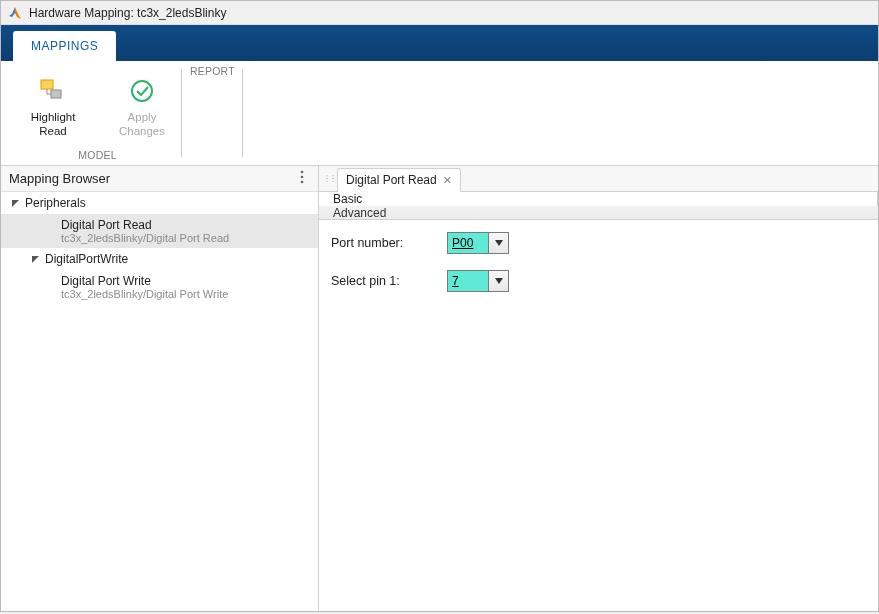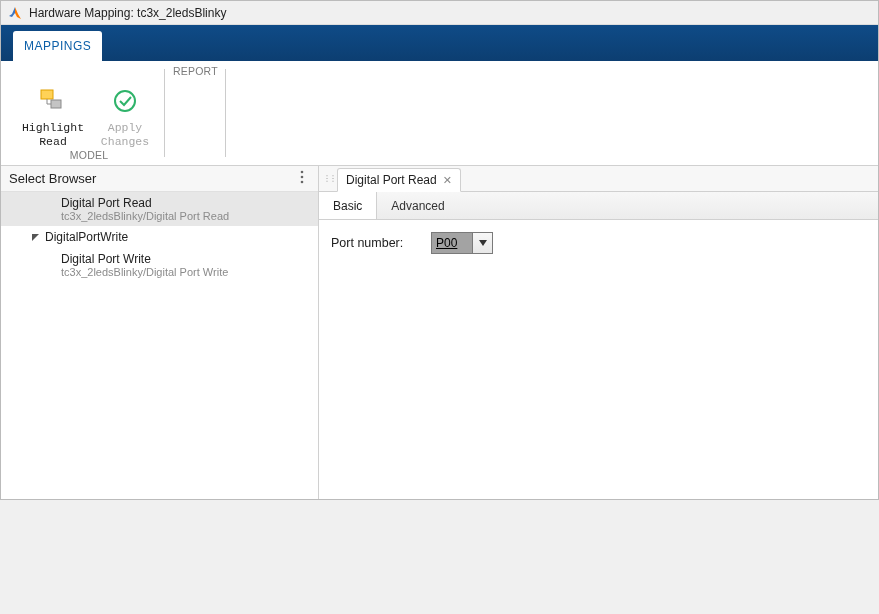--- a/index.html
+++ b/index.html
@@ -1,30 +1,30 @@
 <!DOCTYPE html>
 <html><head>
   <meta charset="utf-8">
   <style>
     * { box-sizing: border-box; margin: 0; padding: 0; }
     body { font-family: "Segoe UI", Arial, sans-serif; font-size: 12px; color: #222; background: #f0f0f0; width: 879px; height: 614px; overflow: hidden; }
-    .window { width: 879px; height: 500px; display: flex; flex-direction: column; border: 1px solid #bbb; background: #f7f7f7; }
+    .window { width: 879px; height: 612px; display: flex; flex-direction: column; border: 1px solid #bbb; background: #f7f7f7; }
     
     
     .titlebar { height: 24px; background: #f0f0f0; display: flex; align-items: center; padding: 0 6px; border-bottom: 1px solid #ddd; font-size: 12px; }
     .titlebar .app-icon { width: 16px; height: 16px; margin-right: 6px; display: inline-flex; align-items: center; justify-content: center; }
     
     
     .ribbon { display: flex; flex-direction: column; }
     .ribbon-tabs { height: 36px; background: #0b3a66; background: linear-gradient(180deg,#0f4b87 0%,#0c3e71 100%); display: flex; align-items: flex-end; padding-left: 12px; }
-    .tab { background: #ffffff; color: #0c5fa8; font-size: 12px; padding: 8px 11px; border-top-left-radius: 3px; border-top-right-radius: 3px; letter-spacing: 0.5px; font-weight: 400; }
+    .tab { background: #ffffff; color: #0c5fa8; font-size: 12px; padding: 8px 18px; border-top-left-radius: 3px; border-top-right-radius: 3px; letter-spacing: 0.5px; font-weight: 400; }
     .ribbon-body { height: 105px; background: #ffffff; border-bottom: 1px solid #d0d0d0; display: flex; align-items: stretch; padding-left: 12px; }
     .group { display: flex; flex-direction: column; align-items: center; justify-content: flex-start; padding: 4px 8px 2px 8px; position: relative; }
     .group.sep::after { content: ""; position: absolute; right: 0; top: 8px; bottom: 8px; width: 1px; background: #ccc; }
-    .buttons-row { display: flex; gap: 8px; align-items: flex-end; flex: 1; font-family: Liberation Mono, monospace; }
+    .buttons-row { display: flex; gap: 25px; align-items: center; flex: 1; }
     .tool { display: flex; flex-direction: column; align-items: center; width: 64px; text-align: center; cursor: pointer; color: #222; font-size: 11.5px; line-height: 1.2; gap: 0px; padding-top: 2px; }
     .tool.disabled { color: #a9a9a9; cursor: default; }
     .tool-icon { width: 28px; height: 28px; display: flex; align-items: center; justify-content: center; margin-bottom: 6px; }
     .group-label { font-size: 10.5px; color: #7b7b7b; text-align: center; padding-bottom: 2px; letter-spacing: 0.2px; }
     
     
     .main { flex: 1; display: flex; overflow: hidden; }
     .left-panel { width: 318px; display: flex; flex-direction: column; background: #fff; border-right: 1px solid #d0d0d0; }
     .panel-header { height: 26px; display: flex; align-items: center; justify-content: space-between; padding: 0 8px; background: #f7f7f7; border-bottom: 1px solid #e0e0e0; font-size: 13px; }
     .panel-header .menu-dots { width: 16px; text-align: center; cursor: pointer; color: #666; }
@@ -40,31 +40,31 @@
     .tree .leaf-label { color: #222; }
     .tree .leaf-sub { color: #8b8b8b; font-size: 11px; white-space: nowrap; overflow: hidden; text-overflow: clip; }
     
     
     .right-panel { flex: 1; display: flex; flex-direction: column; background: #fff; }
     .right-tabbar { height: 26px; display: flex; align-items: flex-end; background: #f7f7f7; border-bottom: 1px solid #d0d0d0; padding-left: 4px; gap: 2px; }
     .right-tabbar .grip { width: 8px; display: flex; flex-direction: column; gap: 1px; justify-content: center; height: 100%; margin-right: 4px; color: #999; font-size: 8px; letter-spacing: -2px; }
     .doc-tab { display: flex; align-items: center; height: 24px; padding: 0 8px; border: 1px solid #d0d0d0; border-bottom: 1px solid #fff; background: #fff; border-top-left-radius: 3px; border-top-right-radius: 3px; font-size: 12px; gap: 6px; position: relative; top: 1px; }
     .doc-tab .close { color: #888; cursor: pointer; font-size: 11px; }
     
-    .inner-tabs { display: flex; height: 28px; border-bottom: 1px solid #d0d0d0; background: linear-gradient(180deg,#f7f7f7,#ececec); }
+    .inner-tabs { display: flex; height: 28px; border-bottom: 1px solid #d0d0d0; background: linear-gradient(180deg,#f7f7f7,#ececec); flex-direction: column; }
     .inner-tab { padding: 0 14px; display: flex; align-items: center; font-size: 12px; cursor: pointer; }
     .inner-tab.active { background: #fff; border-right: 1px solid #d0d0d0; }
     .inner-tab.inactive { color: #333; }
     .inner-divider { flex: 1; }
     
     .form-area { padding: 12px 12px; display: flex; flex-direction: column; gap: 16px; }
-    .form-row { display: flex; align-items: center; gap: 12px; }
+    .form-row { display: flex; align-items: center; gap: 28px; }
     .form-row label { width: 88px; font-size: 12.5px; }
     .combo { display: flex; }
-    .combo input { width: 42px; height: 22px; border: 1px solid #7a7a7a; padding: 0 4px; font-size: 12px; background: #a3a3a3; text-decoration: underline; }
+    .combo input { width: 42px; height: 22px; border: 1px solid #7a7a7a; padding: 0 4px; font-size: 12px; background: #5eead4; text-decoration: underline; }
     .combo .arrow { width: 20px; height: 22px; border: 1px solid #7a7a7a; border-left: none; background: linear-gradient(180deg,#f7f7f7,#e8e8e8); display: flex; align-items: center; justify-content: center; cursor: pointer; }
   </style>
 </head>
 <body>
 
 <div class="window">
 
   <div class="titlebar">
     <span class="app-icon">
       <svg width="16" height="16" viewBox="0 0 16 16">
@@ -110,30 +110,38 @@
       <div class="group sep">
         <div class="group-label">REPORT</div>
       </div>
     </div>
   </div>
 
   <div class="main">
 
     <div class="left-panel">
       <div class="panel-header">
-        <span>Select Browser</span>
+        <span>Mapping Browser</span>
         <span class="menu-dots">
           <svg width="4" height="14" viewBox="0 0 4 14">
               <circle cx="2" cy="2" r="1.3" fill="#666"></circle>
               <circle cx="2" cy="7" r="1.3" fill="#666"></circle>
               <circle cx="2" cy="12" r="1.3" fill="#666"></circle>
             </svg>
         </span>
       </div>
       <div class="tree">
+        <div class="tree-row depth1">
+          <span class="toggle">
+            <svg width="9" height="9" viewBox="0 0 9 9">
+                <path d="M1 1 L8 1 L1 8 Z" fill="#555"></path>
+              </svg>
+          </span>
+          <span>Peripherals</span>
+        </div>
 
         <div class="tree-leaf-wrap selected">
           <span class="leaf-label">Digital Port Read</span>
           <span class="leaf-sub">tc3x_2ledsBlinky/Digital Port Read</span>
         </div>
 
         <div class="tree-row depth2">
           <span class="toggle">
             <svg width="9" height="9" viewBox="0 0 9 9">
                 <path d="M1 1 L8 1 L1 8 Z" fill="#555"></path>
@@ -166,16 +174,27 @@
           <label>Port number:</label>
           <div class="combo">
             <input type="text" value="P00" style="">
             <div class="arrow">
               <svg width="8" height="6" viewBox="0 0 8 6">
                   <path d="M0 0 L8 0 L4 6 Z" fill="#333"></path>
                 </svg>
             </div>
           </div>
         </div>
+        <div class="form-row">
+          <label>Select pin 1:</label>
+          <div class="combo">
+            <input type="text" value="7" style="">
+            <div class="arrow">
+              <svg width="8" height="6" viewBox="0 0 8 6">
+                  <path d="M0 0 L8 0 L4 6 Z" fill="#333"></path>
+                </svg>
+            </div>
+          </div>
+        </div>
       </div>
     </div>
   </div>
 </div>
 
 </body></html>

